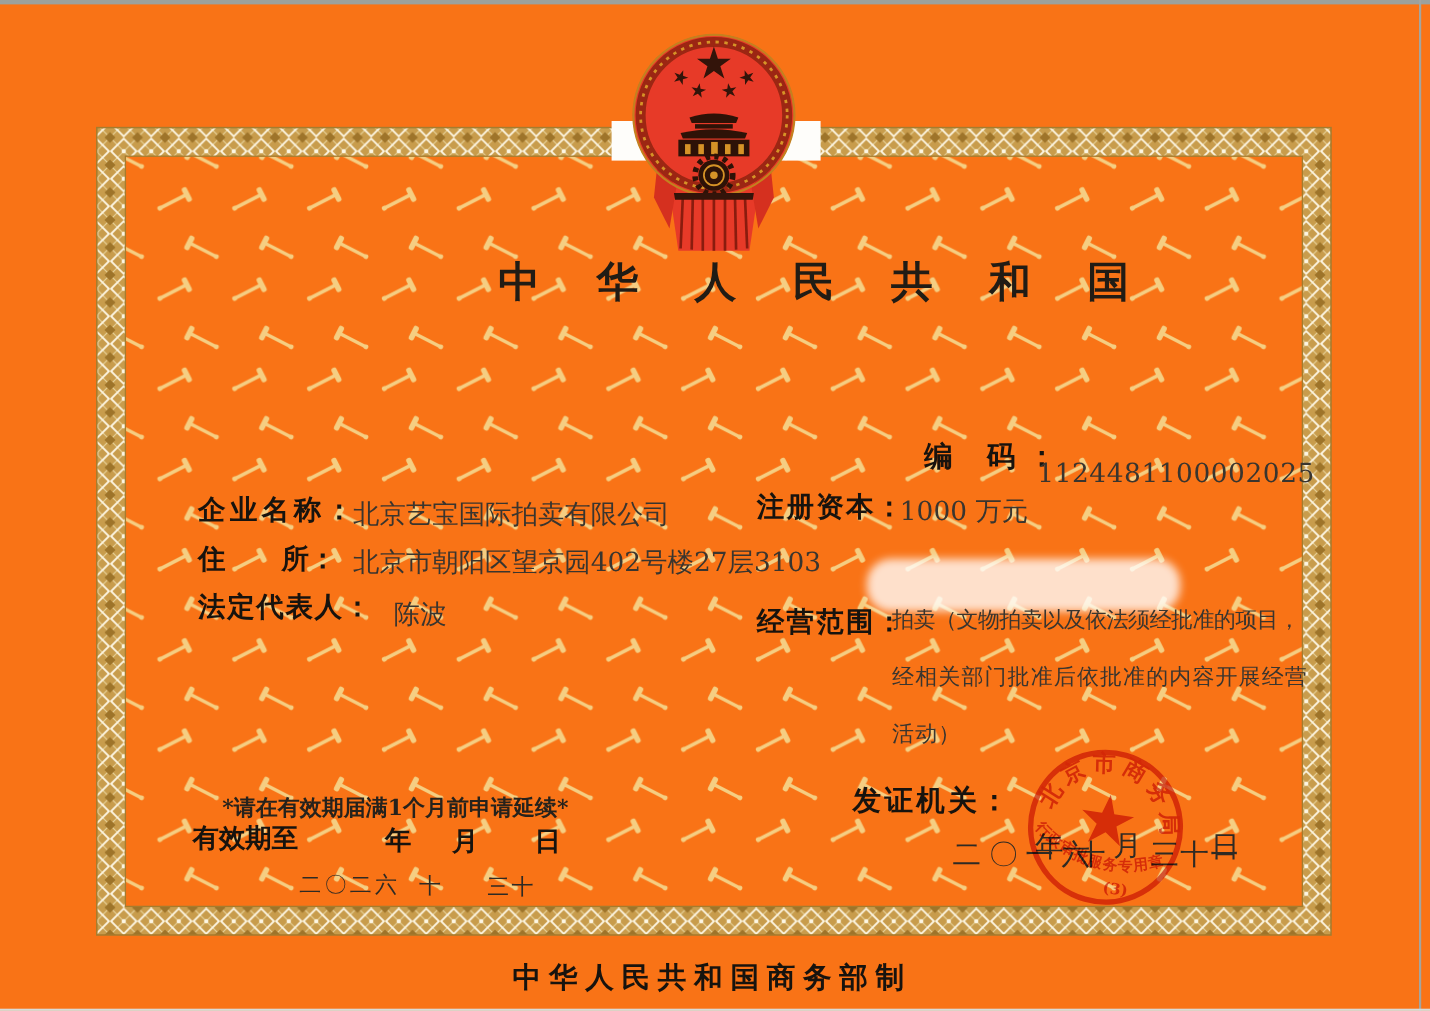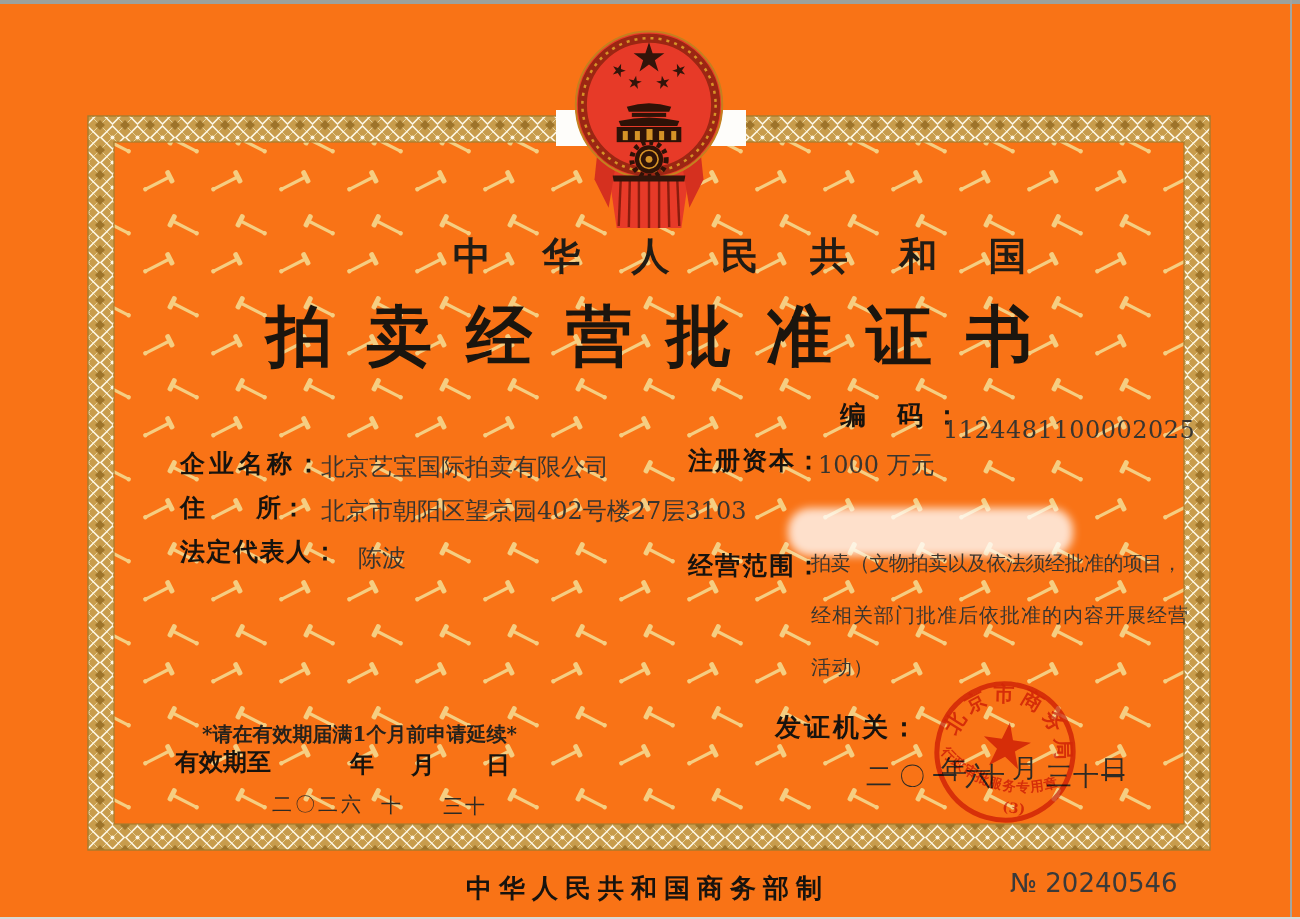--- a/index.html
+++ b/index.html
@@ -156,21 +156,20 @@
         <path d="M70,158 L70,206"></path>
       <path d="M80,158 L80,206"></path>
         <path d="M90,158 L90,206"></path>
         <path d="M99,158 L100,205"></path>
       <path d="M108,158 L110,204"></path>
     </g>
     <path d="M44,154 L116,154 L115,160 L45,160 Z" fill="#33140a"></path>
   </svg>
 
   <div class="abs txt country-title">中 华 人 民 共 和 国</div>
-  <div class="abs txt main-title">拍卖经营批准证书</div>
 
   <div class="abs txt lbl code-label">编 码：</div>
   <div class="abs txt val code-value">1124481100002025</div>
 
   <div class="abs txt lbl company-label">企业名称：</div>
   <div class="abs txt val company-value">北京艺宝国际拍卖有限公司</div>
 
   <div class="abs txt lbl addr-label-l">住</div>
   <div class="abs txt lbl addr-label-r">所：</div>
   <div class="abs txt val addr-value">北京市朝阳区望京园402号楼27层3103</div>
@@ -197,24 +196,20 @@
   <div class="abs txt renewal-note">*请在有效期届满1个月前申请延续*</div>
   <div class="abs txt validity-prefix">有效期至</div>
   <div class="abs txt vd validity-year">二〇二六</div>
   <div class="abs txt validity-yunit">年</div>
   <div class="abs txt vd validity-month">十</div>
   <div class="abs txt validity-munit">月</div>
   <div class="abs txt vd validity-day">三十</div>
   <div class="abs txt validity-dunit">日</div>
 
   <div class="abs txt footer-maker">中华人民共和国商务部制</div>
-  <div class="abs txt footer-serial">
-    <span>№</span>
-    <span>20240546</span>
-  </div>
 
   <svg class="seal" width="190" height="190" viewBox="0 0 190 190">
     <g transform="rotate(16 95 95)" fill="#d5453a">
       <circle cx="95" cy="95" r="68" fill="none" stroke="#d5453a" stroke-width="5" opacity="0.88"></circle>
       <g transform="translate(95,90) rotate(-8) scale(25)">
         <path d="M0,-1 L0.2245,-0.309 0.951,-0.309 0.363,0.118 0.588,0.809 0,0.382 -0.588,0.809 -0.363,0.118 -0.951,-0.309 -0.2245,-0.309 Z" opacity="0.92"></path>
       </g>
       <defs>
         <path id="sealTopArc" d="M46.2,109.9 A51,51 0 1 1 143.8,109.9" fill="none"></path>
         <path id="sealBottomArc" d="M32,112 Q95,152 158,112" fill="none"></path>

